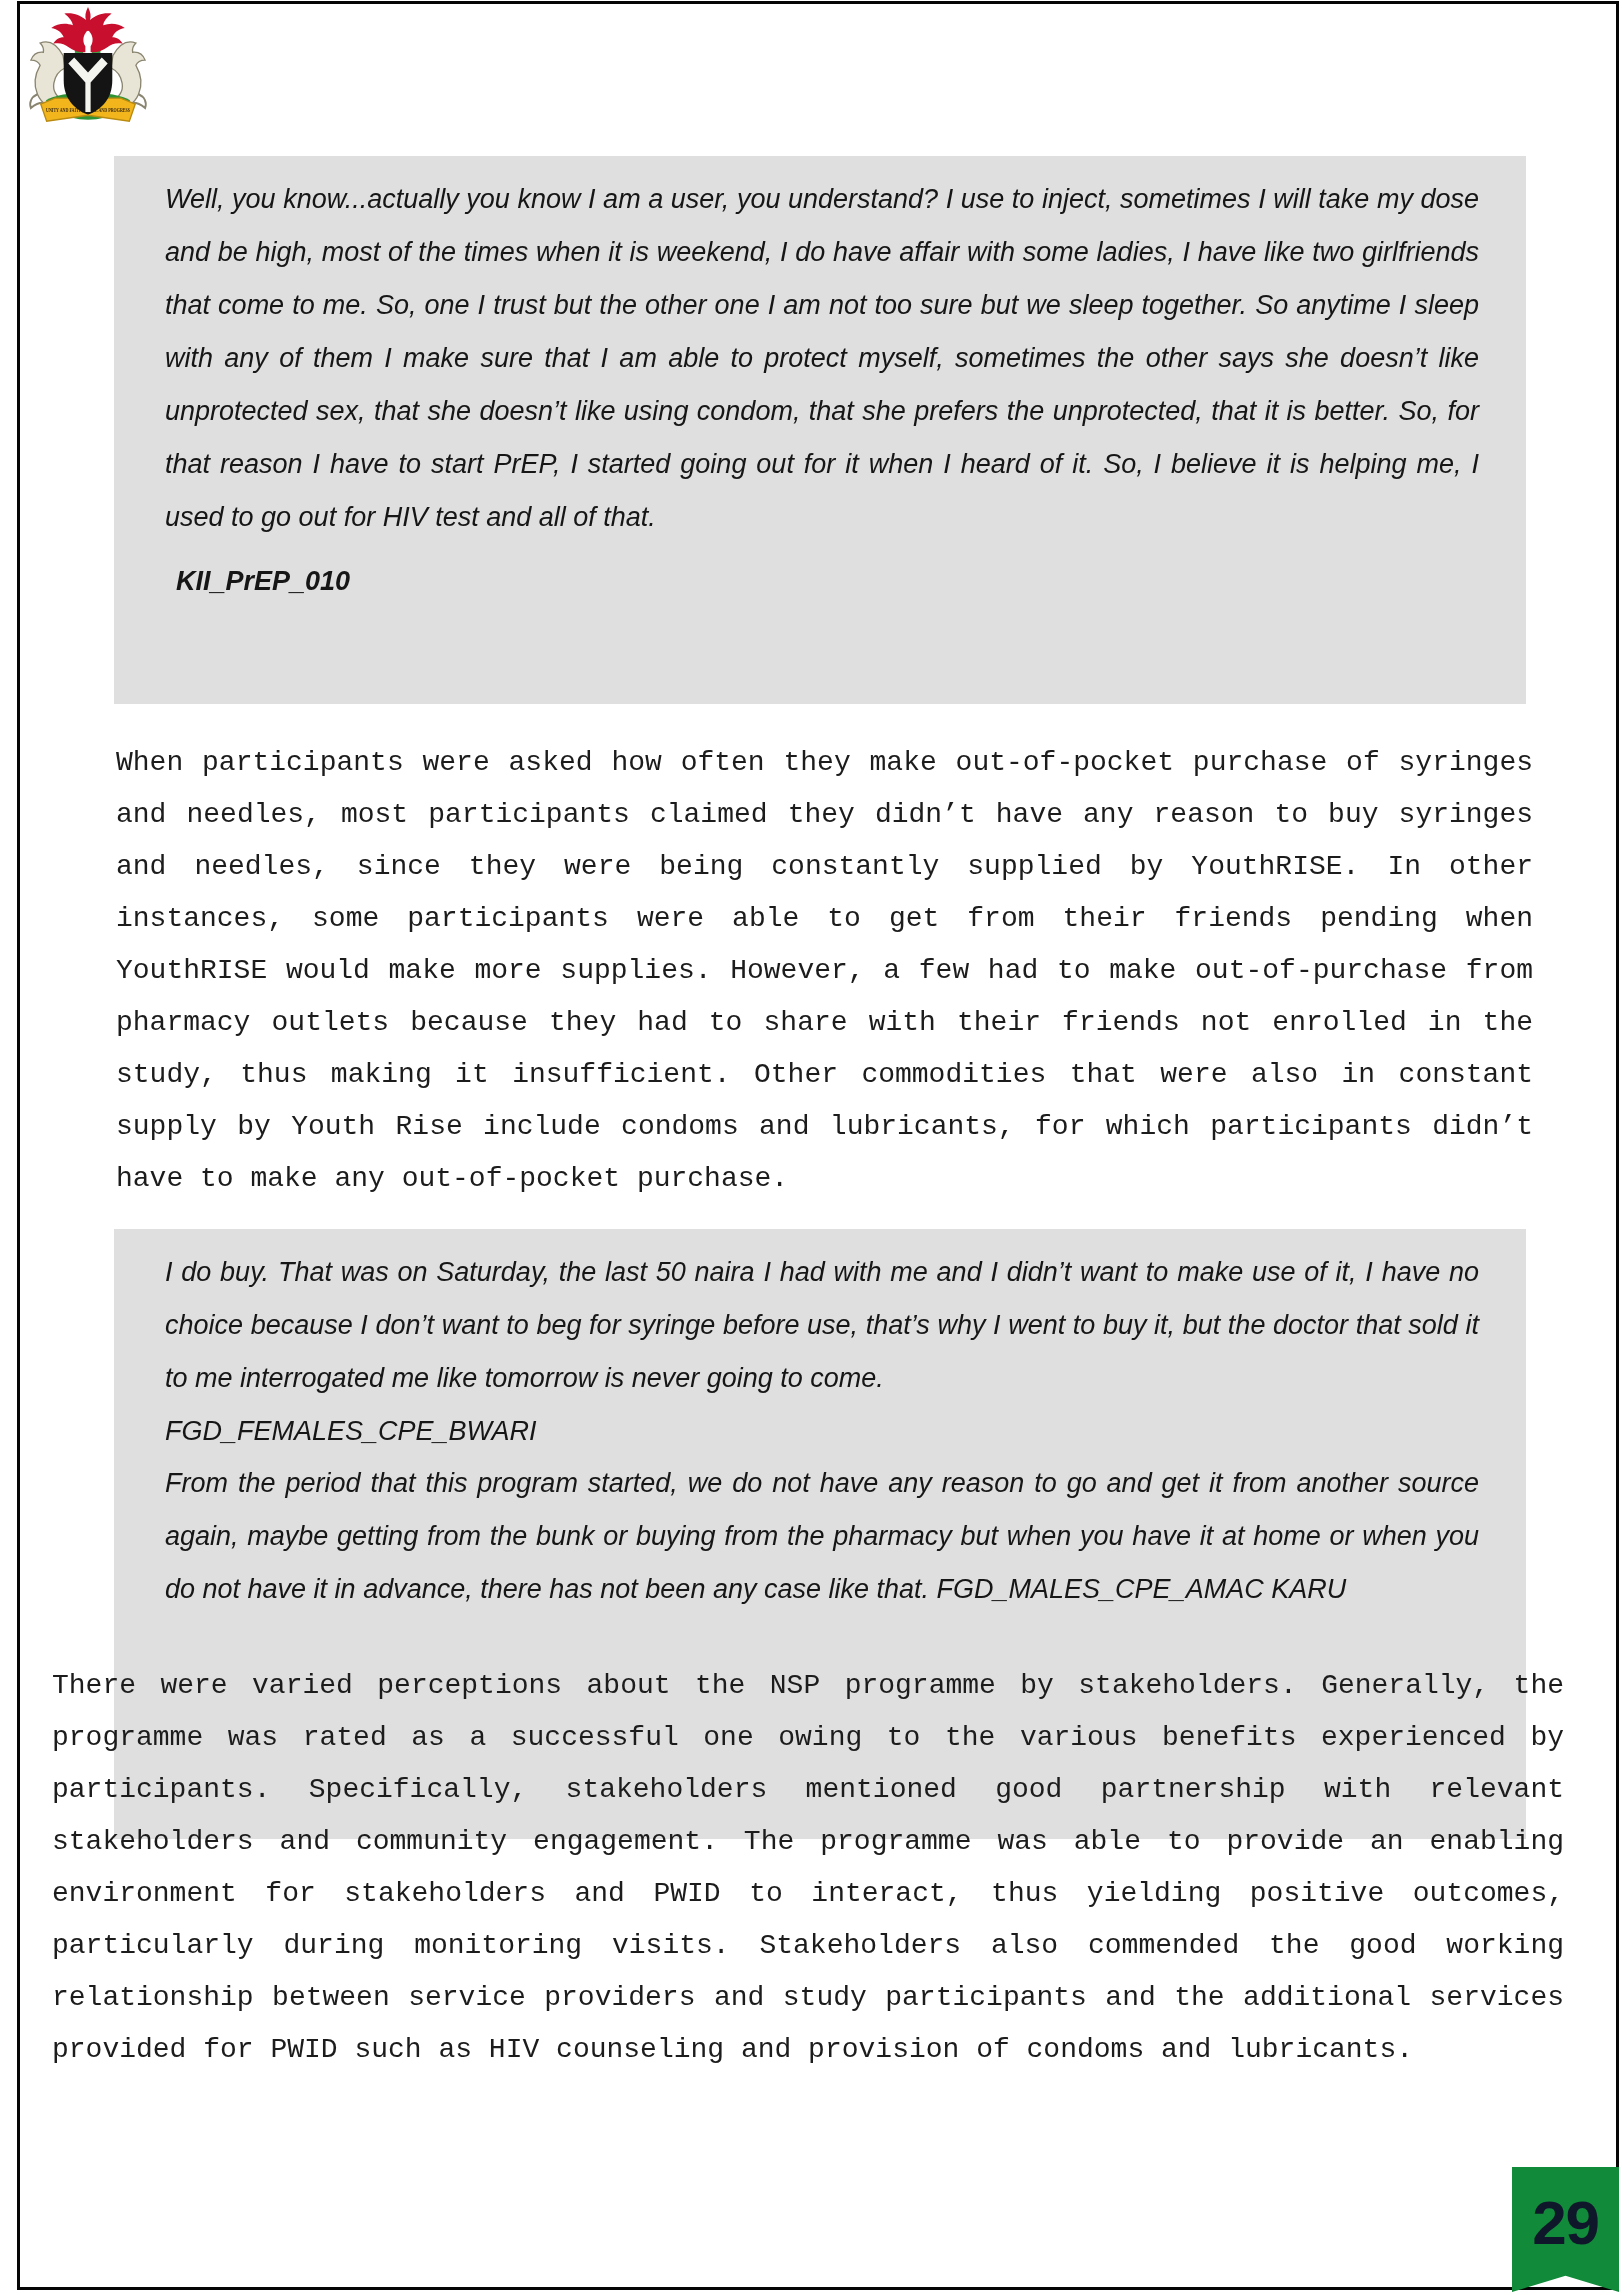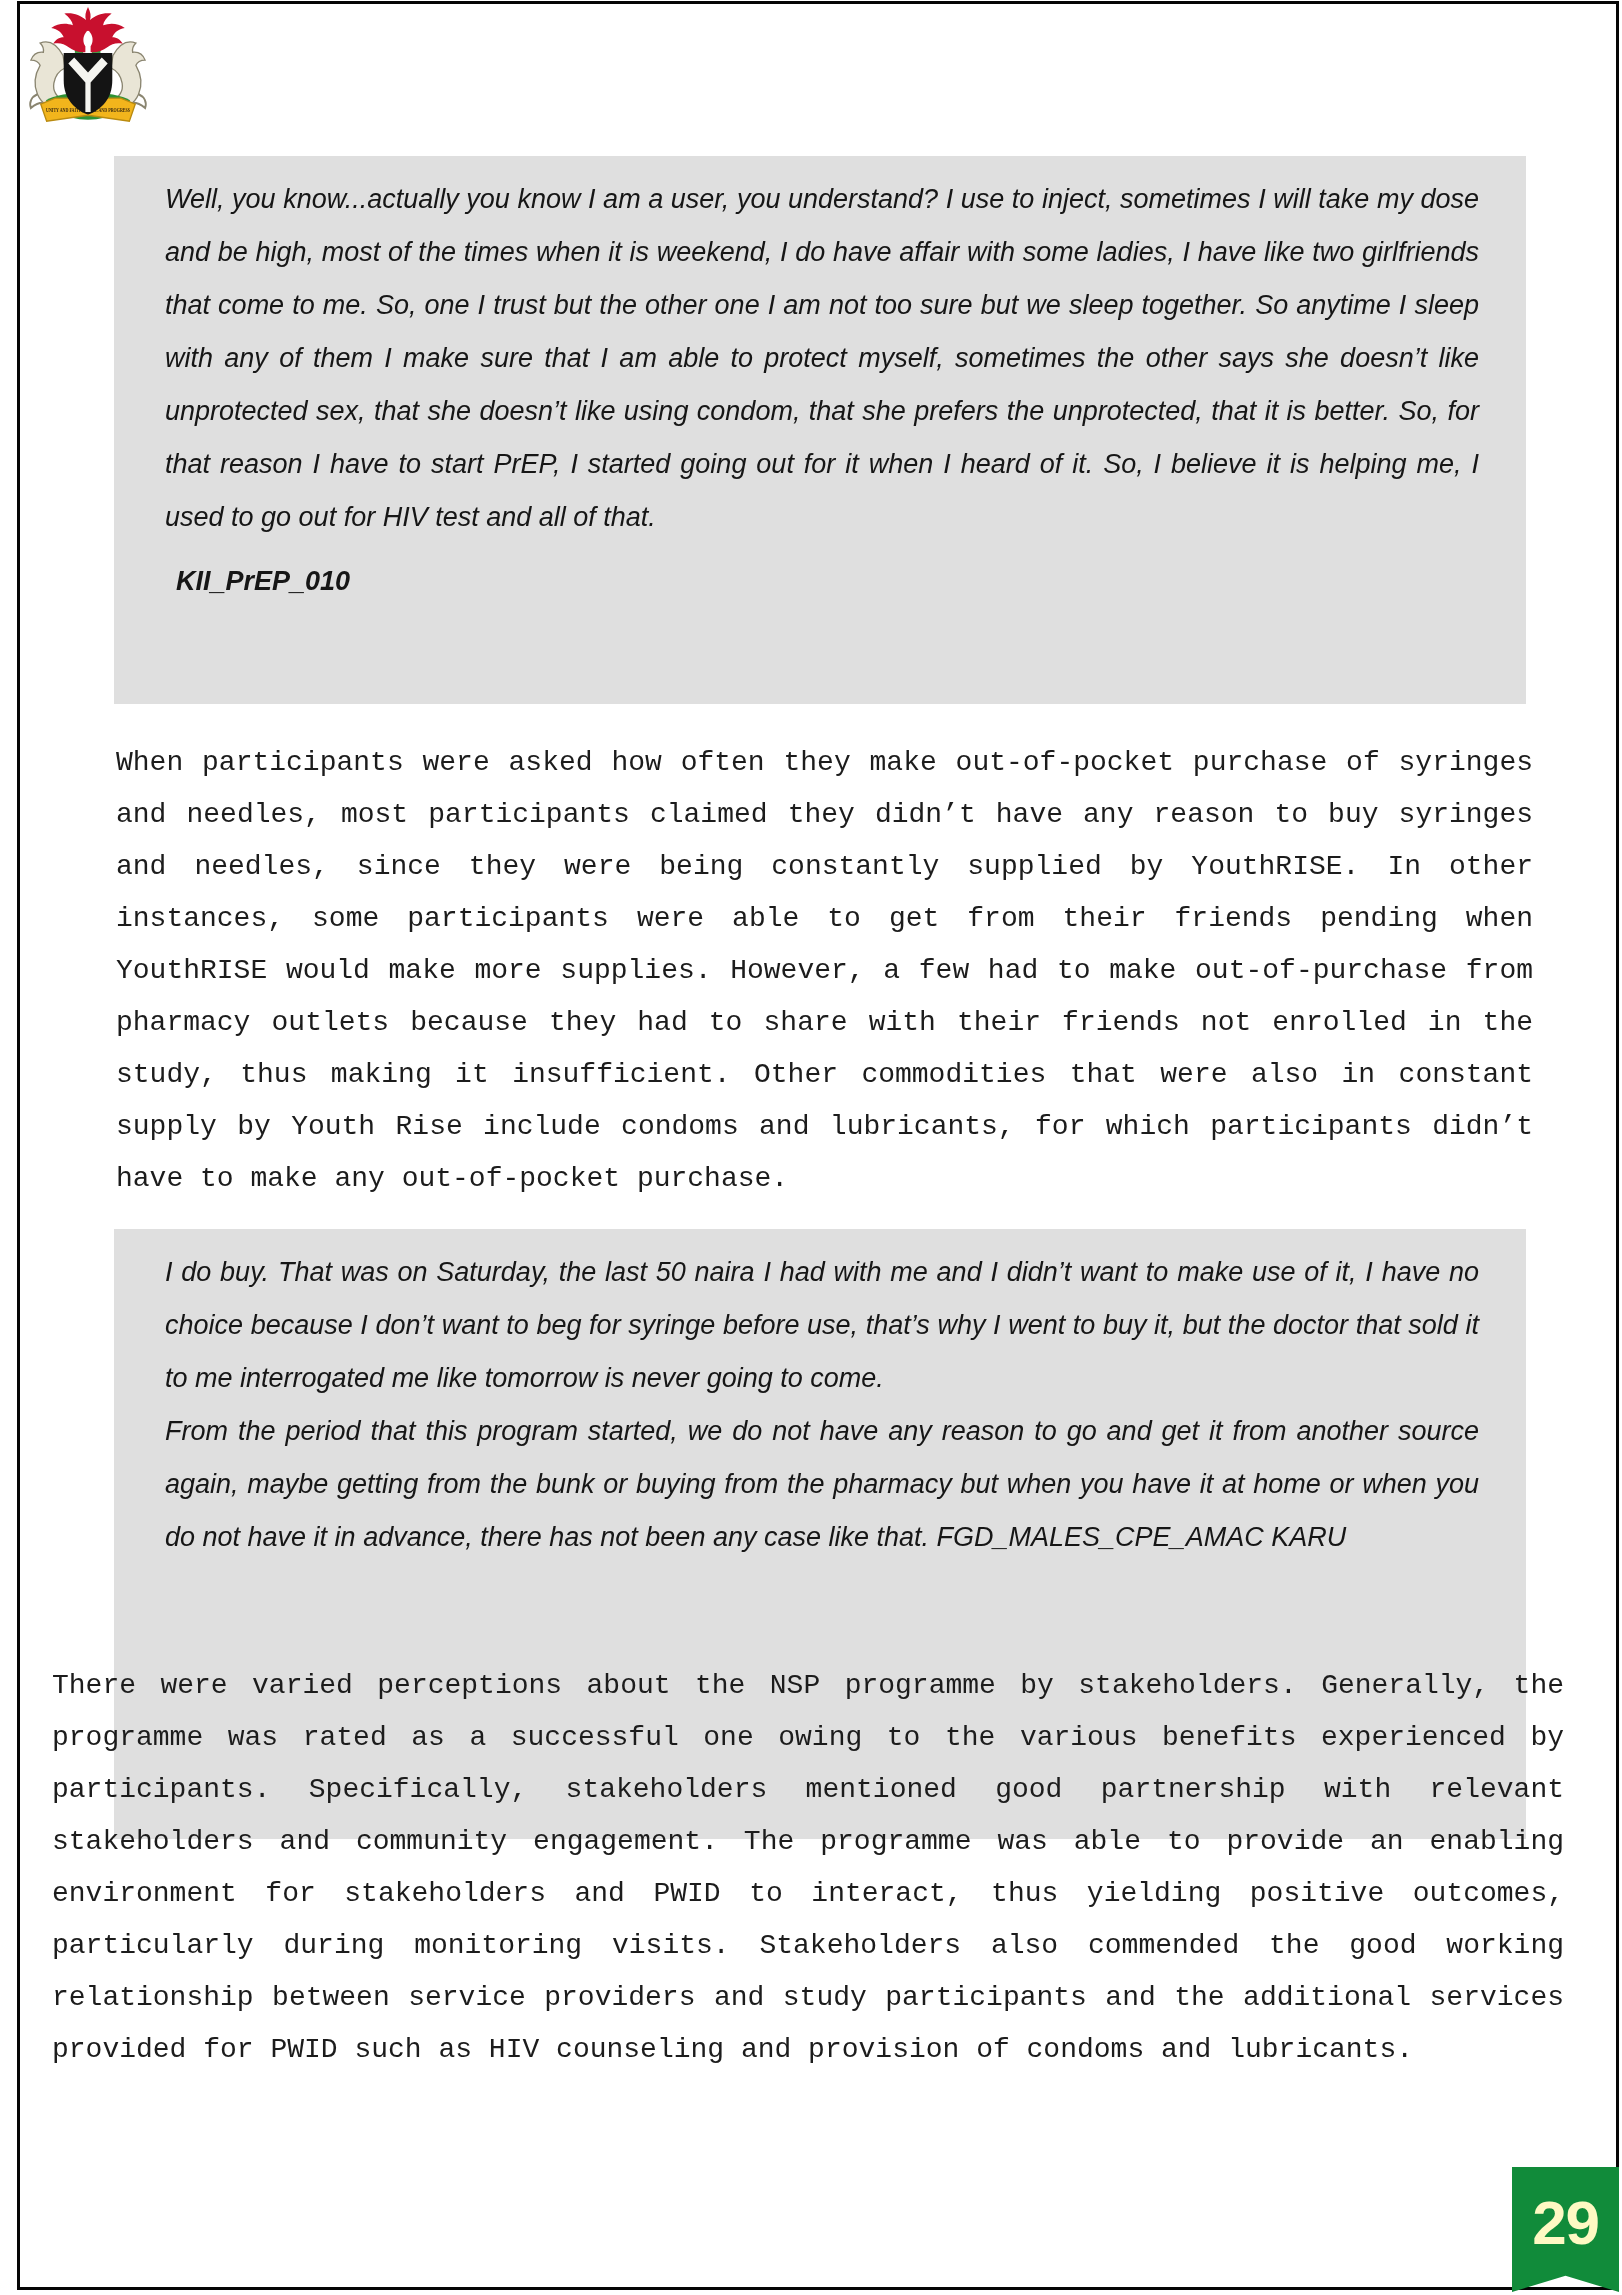--- a/index.html
+++ b/index.html
@@ -77,21 +77,21 @@
     display:flex;
     justify-content:center;
     align-items:flex-start;
     z-index:5;
   }
   .badge span{
     margin-top:19.6px;
     font-size:62px;
     font-weight:bold;
     letter-spacing:-1.3px;
-    color:#fef9c3;
+    color:#0f172a;
   }
   .motto-text{
     font-family:"Liberation Serif","DejaVu Serif",serif;
     font-size:9px;
     fill:#3a2a10;
     font-weight:bold;
   }
 </style>
 </head>
 <body>
@@ -144,20 +144,21 @@
 
   <div class="qbox qbox1">
     <p class="qtext">Well, you know...actually you know I am a user, you understand? I use to inject, sometimes I will take my dose and be high, most of the times when it is weekend, I do have affair with some ladies, I have like two girlfriends that come to me. So, one I trust but the other one I am not too sure but we sleep together. So anytime I sleep with any of them I make sure that I am able to protect myself, sometimes the other says she doesn’t like unprotected sex, that she doesn’t like using condom, that she prefers the unprotected, that it is better. So, for that reason I have to start PrEP, I started going out for it when I heard of it. So, I believe it is helping me, I used to go out for HIV test and all of that.</p>
     <p class="qattr">KII_PrEP_010</p>
   </div>
 
   <p class="bodypara p1">When participants were asked how often they make out-of-pocket purchase of syringes and needles, most participants claimed they didn’t have any reason to buy syringes and needles, since they were being constantly supplied by YouthRISE. In other instances, some participants were able to get from their friends pending when YouthRISE would make more supplies. However, a few had to make out-of-purchase from pharmacy outlets because they had to share with their friends not enrolled in the study, thus making it insufficient. Other commodities that were also in constant supply by Youth Rise include condoms and lubricants, for which participants didn’t have to make any out-of-pocket purchase.</p>
 
   <div class="qbox qbox2">
     <p class="qtext">I do buy. That was on Saturday, the last 50 naira I had with me and I didn’t want to make use of it, I have no choice because I don’t want to beg for syringe before use, that’s why I went to buy it, but the doctor that sold it to me interrogated me like tomorrow is never going to come.</p>
+    <p class="qattr2">FGD_FEMALES_CPE_BWARI</p>
     <p class="qtext"><span>From the period that this program started, we do not have any reason to go and get it from another source again, maybe getting from the bunk or buying from the pharmacy but when you have it at home or when you do not have it in advance, there has not been any case like</span> <span>that. FGD_MALES_CPE_AMAC KARU</span></p>
   </div>
 
   <p class="bodypara p2">There were varied perceptions about the NSP programme by stakeholders. Generally, the programme was rated as a successful one owing to the various benefits experienced by participants. Specifically, stakeholders mentioned good partnership with relevant stakeholders and community engagement. The programme was able to provide an enabling environment for stakeholders and PWID to interact, thus yielding positive outcomes, particularly during monitoring visits. Stakeholders also commended the good working relationship between service providers and study participants and the additional services provided for PWID such as HIV counseling and provision of condoms and lubricants.</p>
 
   <div class="badge">
     <span>29</span>
   </div>
 
 </div>

